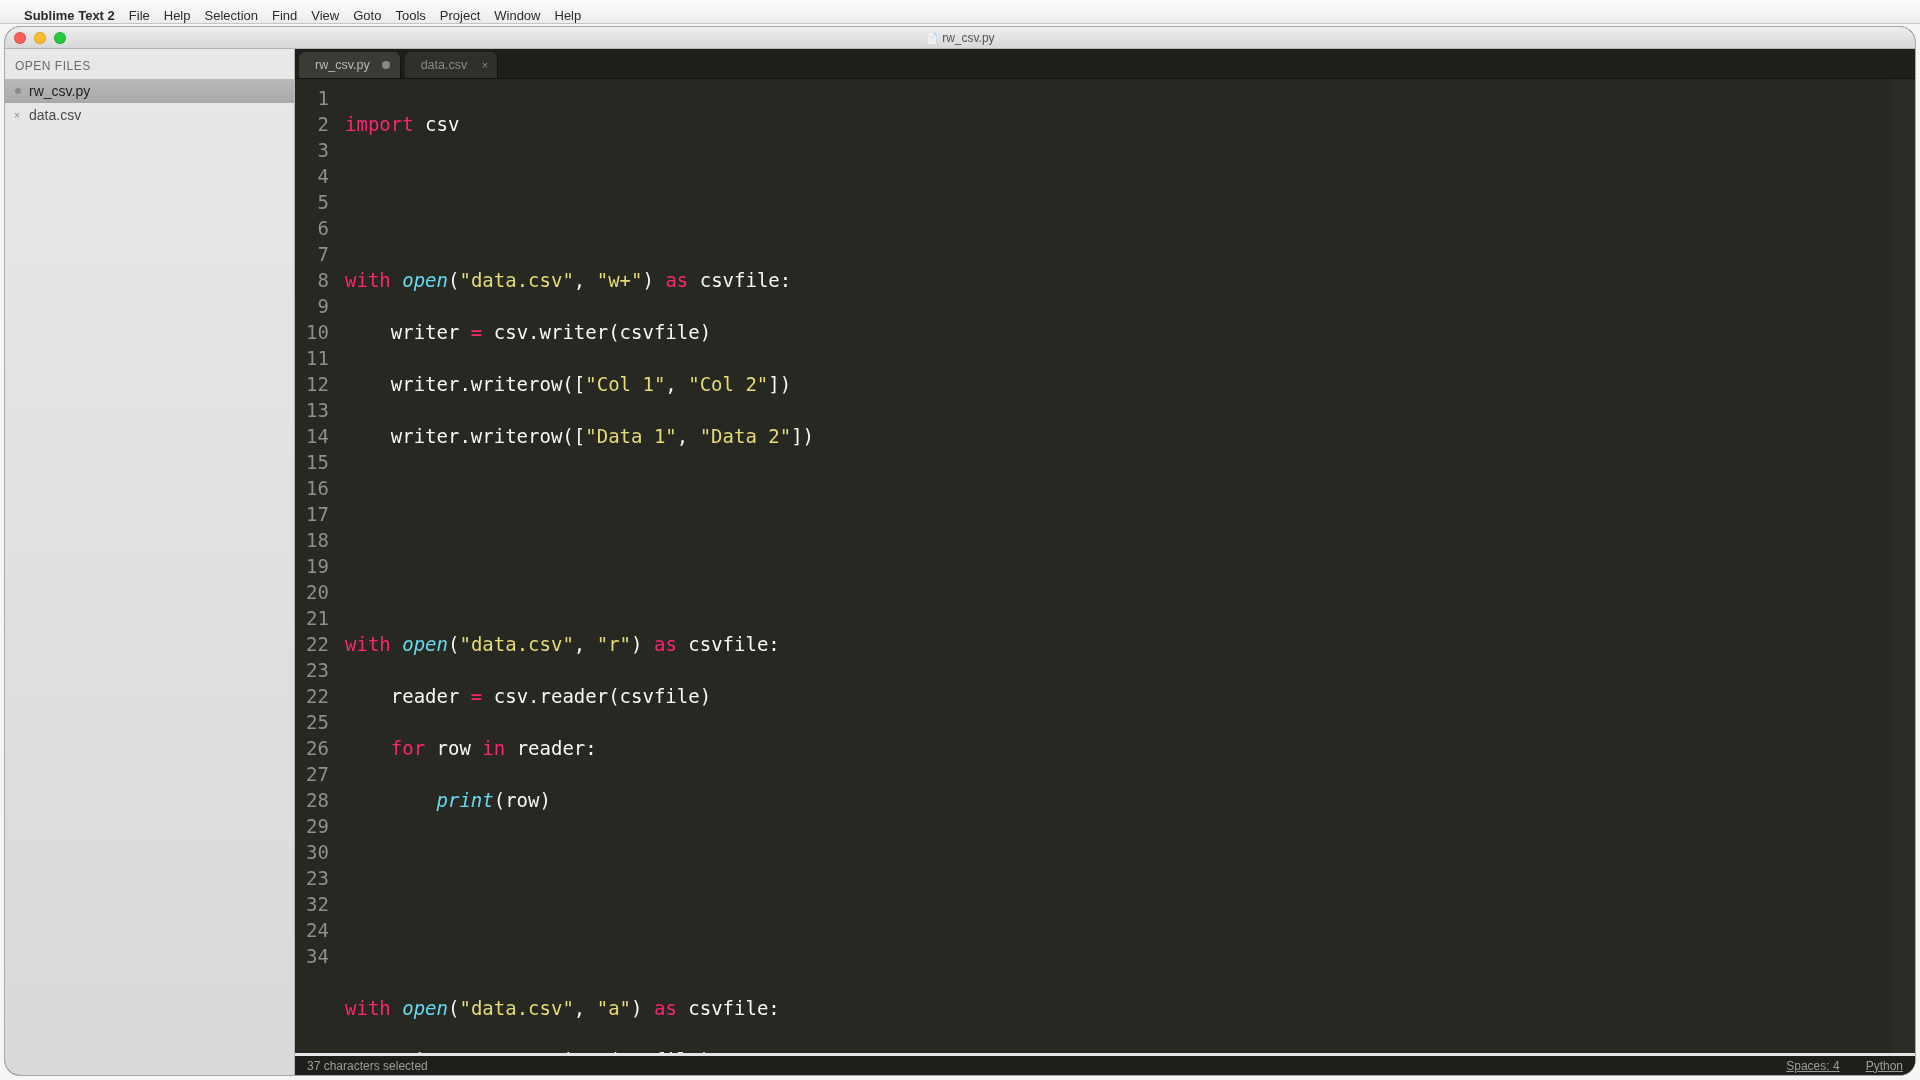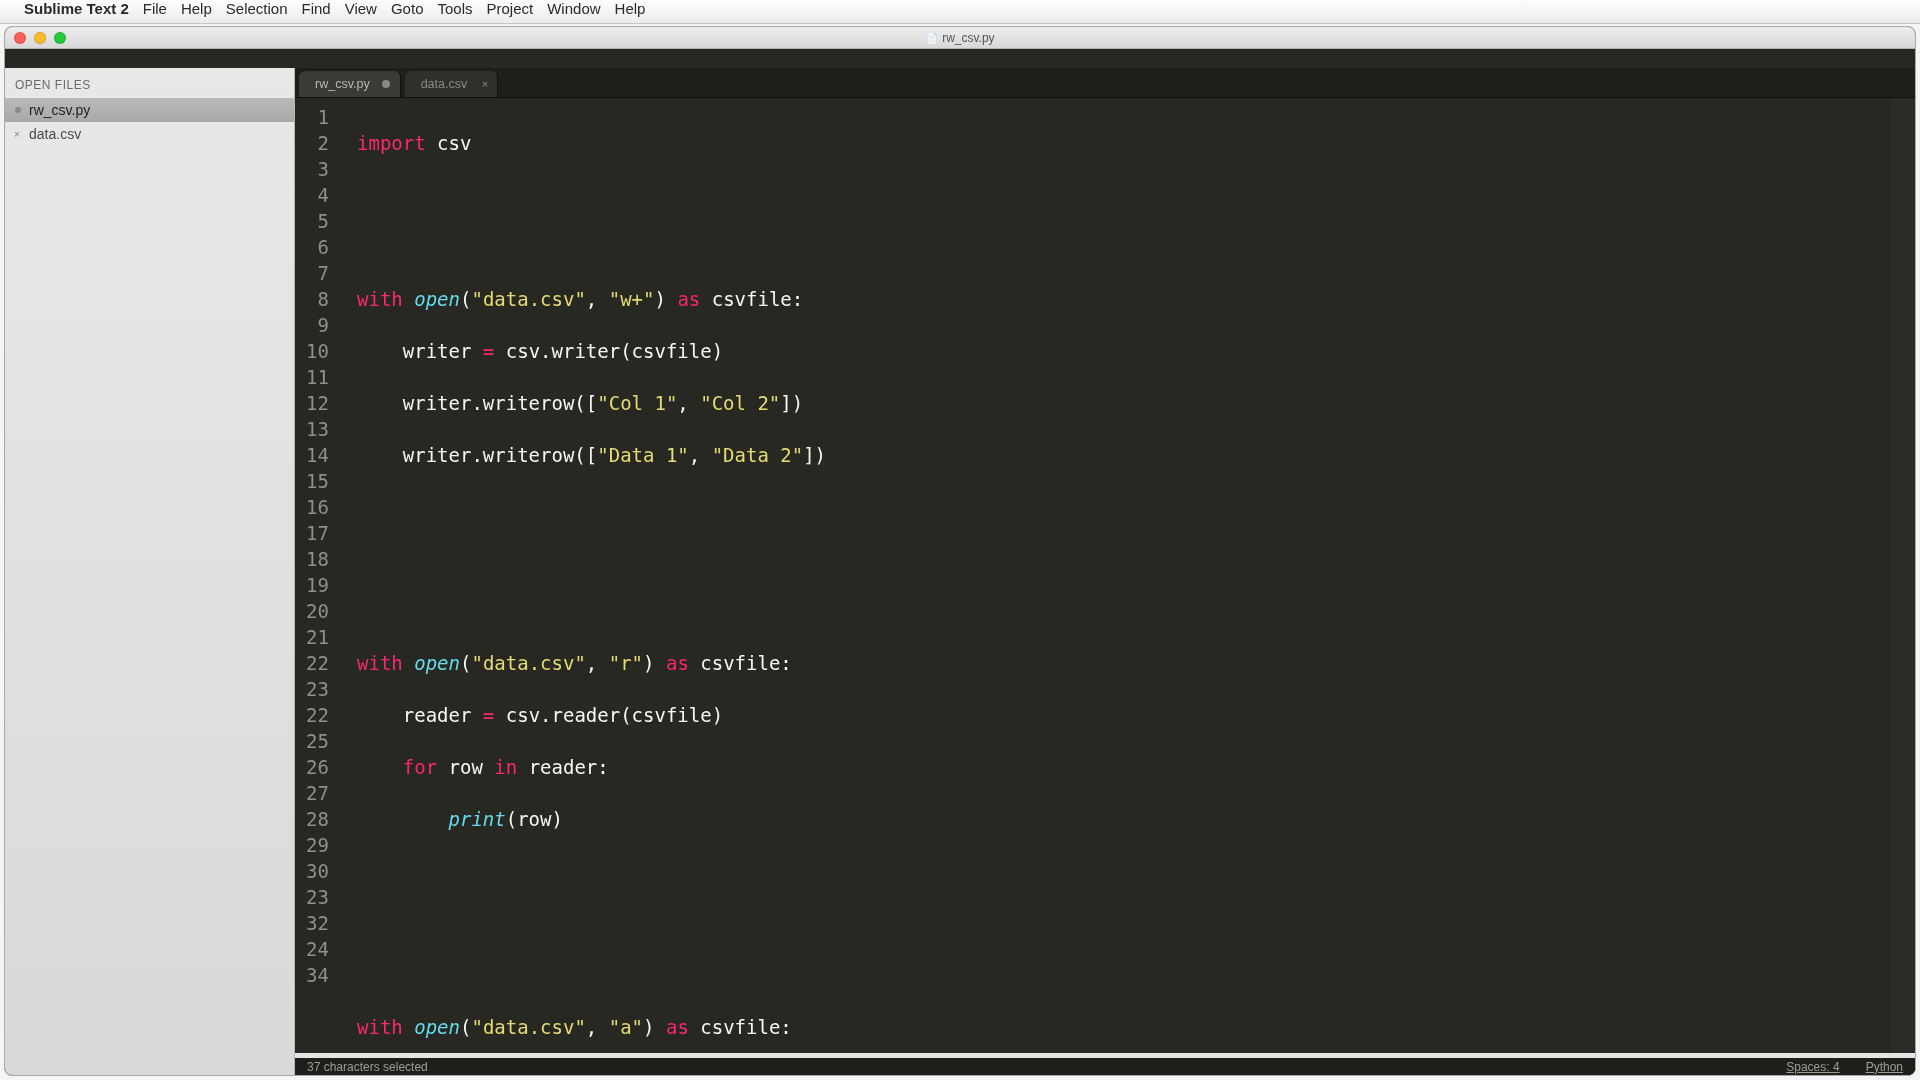--- a/index.html
+++ b/index.html
@@ -11,46 +11,45 @@
   overflow: hidden;
   position: relative;
 }
 
 
 .menubar {
   height: 24px;
   background: linear-gradient(#fdfdfd, #ececec);
   border-bottom: 1px solid #c5c5c5;
   display: flex;
-  align-items: flex-start;
+  align-items: flex-end;
   padding: 0 10px;
-  font-size: 15px;
+  font-size: 13px;
   color: #2a2a2a;
 }
 .apple-logo {
   font-size: 15px;
   margin-right: 14px;
 }
 .menubar .app-name { font-weight: 600; margin-right: 14px; }
 .menubar .menu-item { margin-right: 14px; cursor: default; }
 
 
 .window {
   position: absolute;
   left: 4px;
   right: 4px;
   top: 26px;
   bottom: 4px;
   border: 1px solid #a9a9a9;
-  border-radius: 8px;
+  border-radius: 16px;
   overflow: hidden;
   background: #272822;
   display: flex;
   flex-direction: column;
-  gap: 19px;
 }
 .titlebar {
   height: 22px;
   background: linear-gradient(#ededed, #d8d8d8);
   border-bottom: 1px solid #b4b4b4;
   display: flex;
   align-items: center;
   position: relative;
 }
 .traffic { display: flex; gap: 8px; margin-left: 9px; }
@@ -136,36 +135,36 @@
   font-size: 19px; line-height: 26px; background:#272822; color:#f8f8f2;
   overflow:hidden;
 }
 .gutter {
   width: 44px; text-align:right; padding:6px 10px 0 0;
   color:#8f908a; background:#272822; user-select:none;
   border-right: 0px;
 }
 .gutter div { height:26px; }
 .code {
-  flex:1; padding:6px 0 0 6px; white-space:pre;margin-left:12px;
+  flex:1; padding:6px 0 0 6px; white-space:pre;
 }
 .code div { height:26px; }
 
 
 .kw { color:#f92672; }          
 .fn { color:#66d9ef; font-style:italic; } 
 .str { color:#e6db74; }
 .id  { color:#f8f8f2; }  
 .op { color:#f92672; }
 
 
 .status {
   height: 22px;
   background: #1e1f1a;
-  border-top:5px solid #e5e5e5;
+  border-top:3px solid #e5e5e5;
   display:flex; align-items:center;
   color:#9d9e96; font-size:12px;
   padding: 0 12px;
   justify-content: space-between;
 }
 .status .right { display:flex; gap:26px;text-decoration:underline;}
 
 
 .minimap {
   width: 24px; background:#2b2c26;

